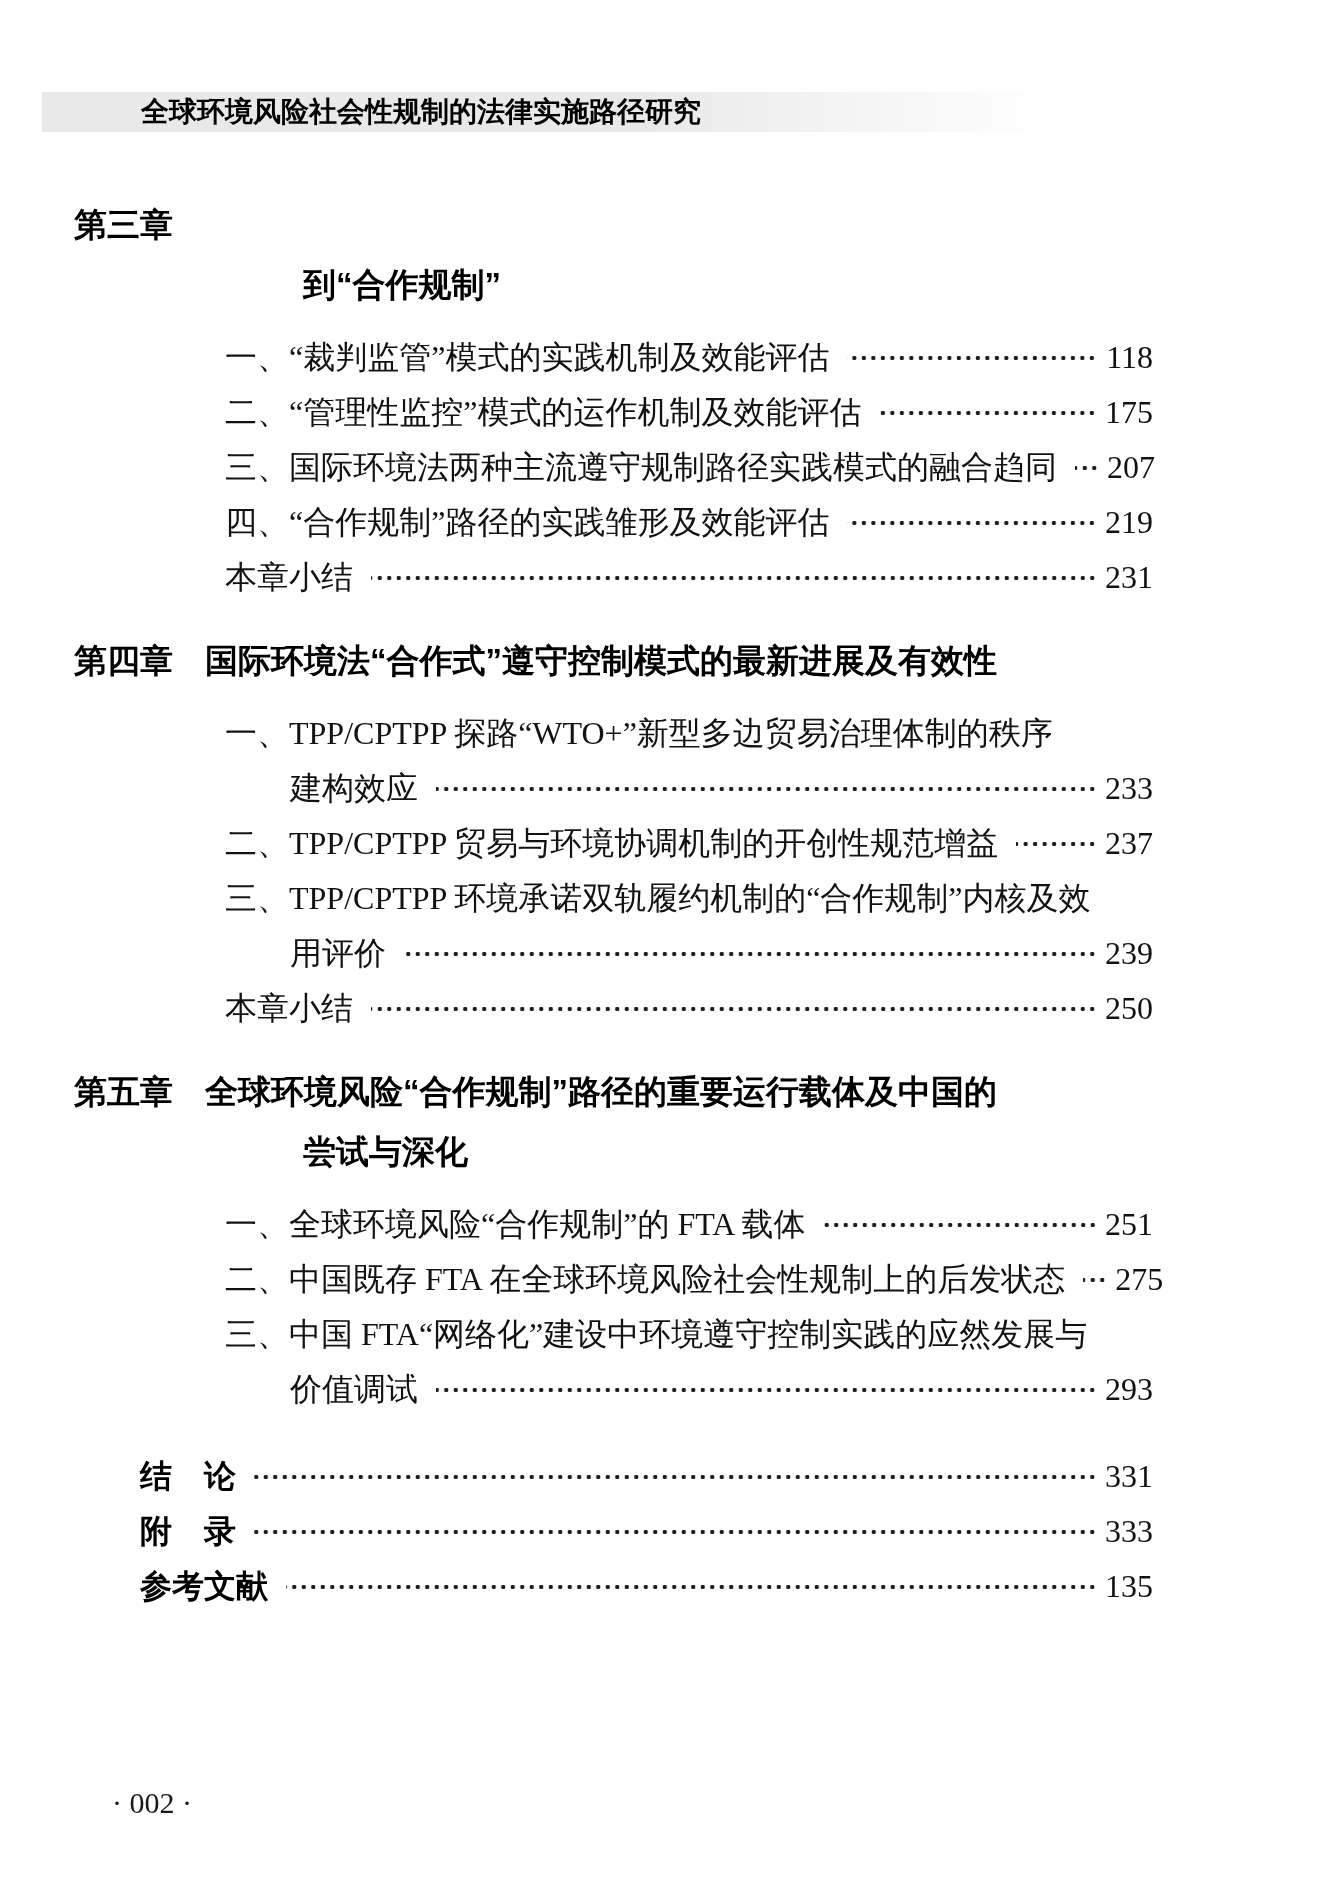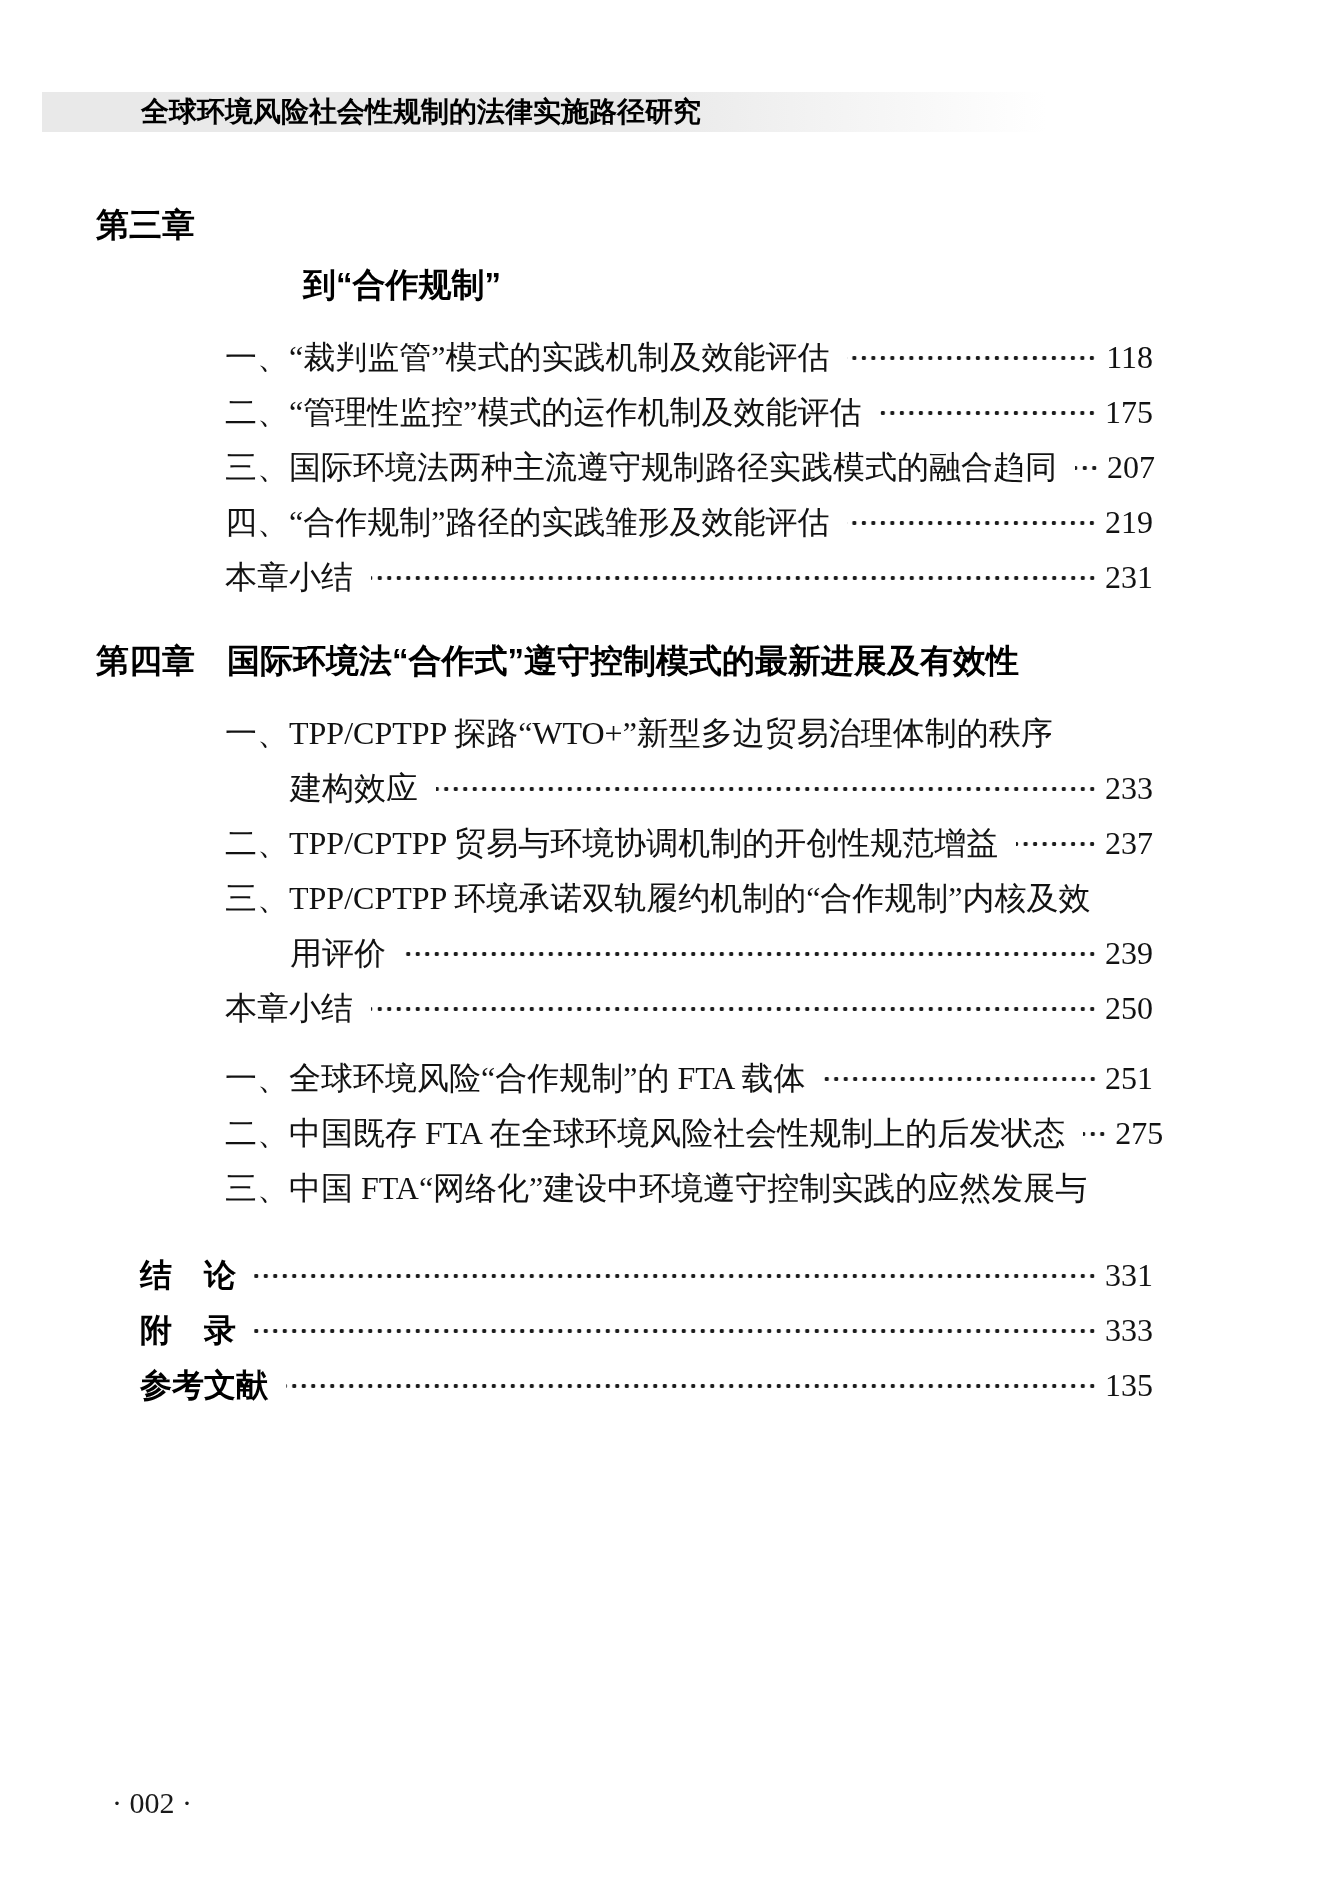--- a/index.html
+++ b/index.html
@@ -35,21 +35,21 @@
   
   .ch-heading {
     font-family: "Liberation Sans", sans-serif;
     font-weight: bold;
     font-size: 33px;
     color: #000;
     margin-top: 26px;
   }
   main.toc > .ch-heading:first-child { margin-top: 0; }
   .ch-line { height: 60px; line-height: 60px; white-space: nowrap; }
-  .ch-line1 { padding-left: 96px; display: flex; }
+  .ch-line1 { padding-left: 74px; display: flex; }
   .ch-num { margin-right: 32px; flex: 0 0 auto; }
   .ch-title { flex: 0 0 auto; }
   .ch-line2 { padding-left: 290px; margin-left: 13px; }
 
   
   .entries { margin-top: 15px; }
   .entry-line {
     height: 55px;
     display: flex;
     align-items: center;
@@ -185,38 +185,50 @@
         </div>
       </div>
       <div class="entry">
         <div class="entry-line">
           <span class="entry-text">本章小结</span>
           <span class="leader"></span>
           <span class="page-num">250</span>
         </div>
       </div>
     </div>
+    <div class="ch-heading">
+      <div class="ch-line ch-line1">
+        <span class="ch-num">第五章</span>
+        <span class="ch-title">全球环境风险“合作规制”路径的重要运行载体及中国的</span>
+      </div>
+      <div class="ch-line ch-line2">尝试与深化</div>
+    </div>
     <div class="entries">
       <div class="entry">
         <div class="entry-line">
           <span class="entry-text">一、全球环境风险“合作规制”的 FTA 载体</span>
           <span class="leader"></span>
           <span class="page-num">251</span>
         </div>
       </div>
       <div class="entry">
         <div class="entry-line">
           <span class="entry-text">二、中国既存 FTA 在全球环境风险社会性规制上的后发状态</span>
           <span class="leader"></span>
           <span class="page-num">275</span>
         </div>
       </div>
       <div class="entry">
         <div class="entry-line">
           <span class="entry-text">三、中国 FTA“网络化”建设中环境遵守控制实践的应然发展与</span>
+        </div>
+        <div class="entry-line cont">
+          <span class="entry-text">价值调试</span>
+          <span class="leader"></span>
+          <span class="page-num">293</span>
         </div>
       </div>
     </div>
     <div class="back">
       <div class="entry-line back-row">
         <span class="entry-text back-label">结　论</span>
         <span class="leader"></span>
         <span class="page-num">331</span>
       </div>
       <div class="entry-line back-row">

